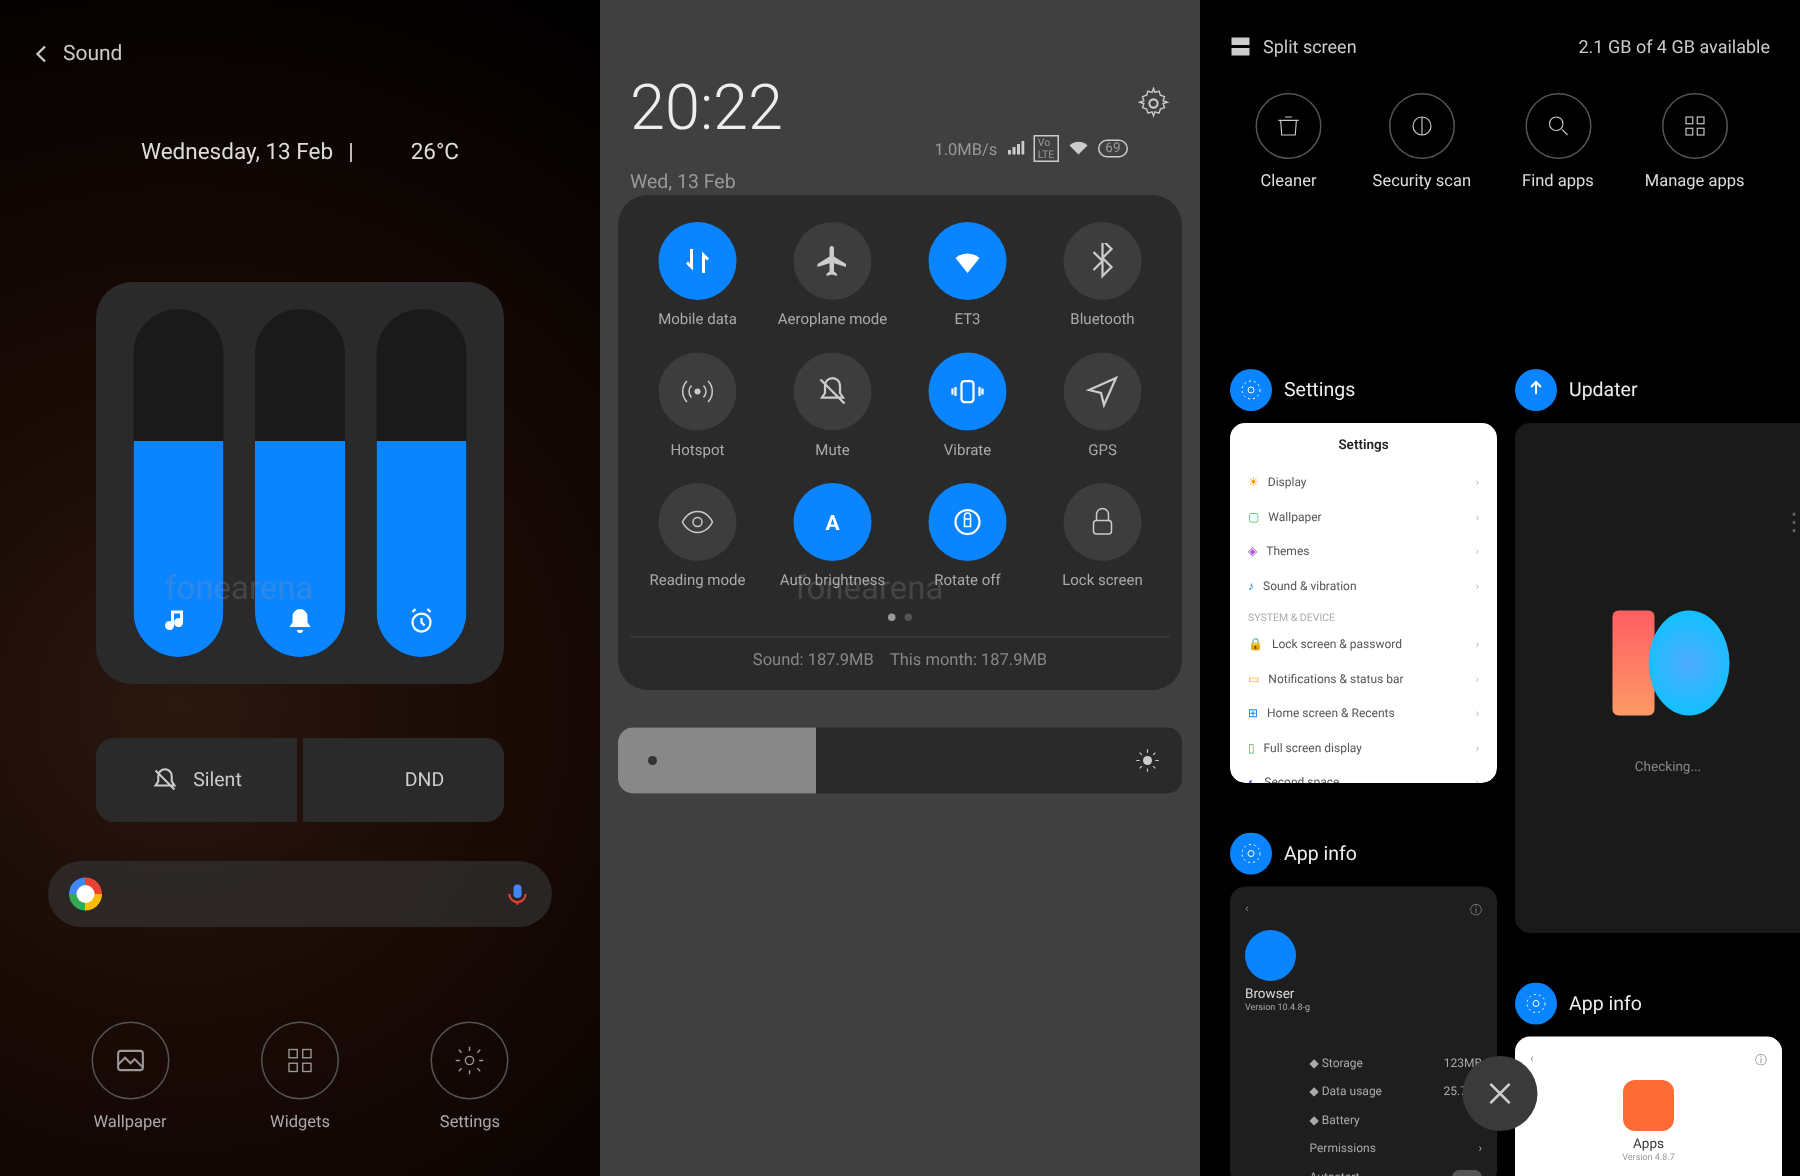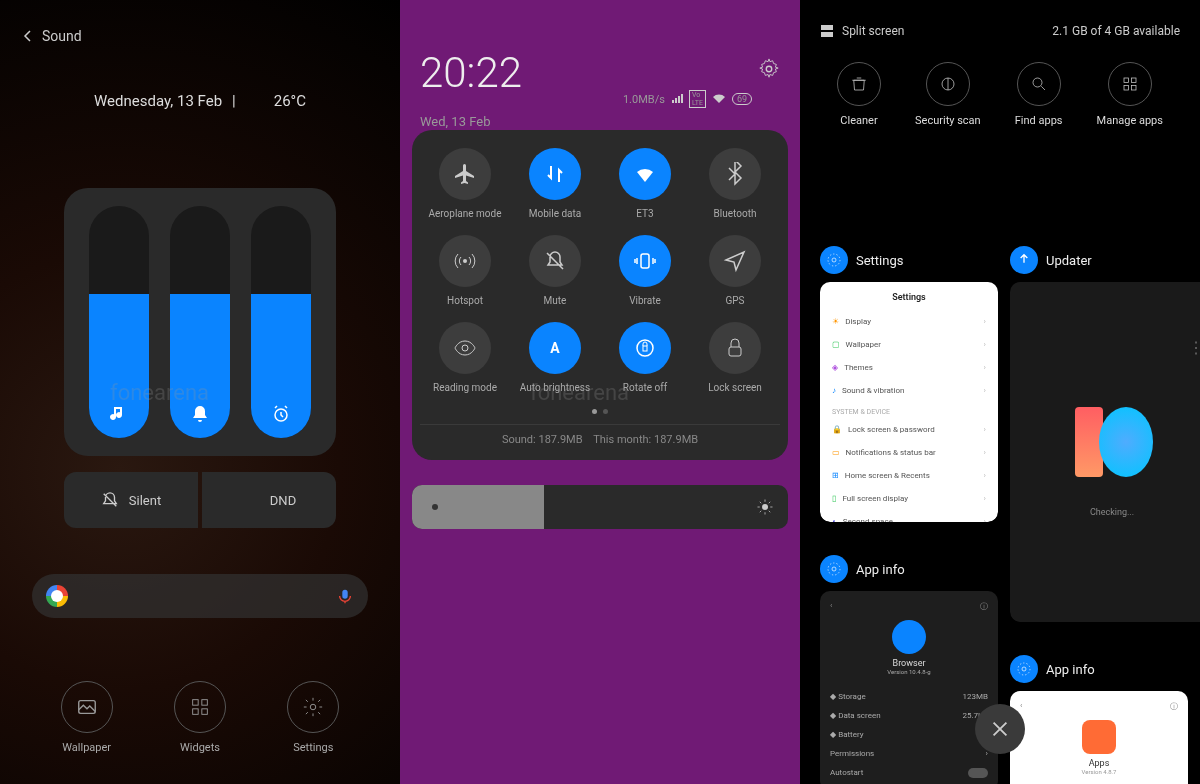--- a/index.html
+++ b/index.html
@@ -11,37 +11,37 @@
 .panel1 { left: 0; top: 0; width: 400px; height: 784px; background: radial-gradient(circle at 30% 60%, #2a1810 0%, #1a0a05 40%, #000 100%); }
 .back-btn { position: absolute; top: 28px; left: 22px; display: flex; align-items: center; gap: 8px; color: #ccc; font-size: 14px; }
 .date-weather { position: absolute; top: 92px; left: 50%; transform: translateX(-50%); display: flex; align-items: center; gap: 10px; color: #ddd; font-size: 15px; white-space: nowrap; }
 .moon-icon { width: 18px; height: 18px; }
 
 .volume-panel { position: absolute; top: 188px; left: 64px; width: 272px; height: 268px; background: #2a2a2a; border-radius: 24px; display: flex; justify-content: space-around; padding: 18px 14px; }
 .vol-slider { width: 60px; height: 232px; background: #1a1a1a; border-radius: 30px; position: relative; overflow: hidden; }
 .vol-fill { position: absolute; bottom: 0; left: 0; right: 0; background: #0a84ff; }
 .vol-icon { position: absolute; bottom: 12px; left: 50%; transform: translateX(-50%); width: 24px; height: 24px; display: flex; align-items: center; justify-content: center; }
 
-.mode-buttons { position: absolute; top: 472px; left: 64px; width: 272px; height: 56px; display: flex; gap: 4px; }
+.mode-buttons { position: absolute; top: 492px; left: 64px; width: 272px; height: 56px; display: flex; gap: 4px; }
 .mode-btn { flex: 1; background: #2a2a2a; display: flex; align-items: center; justify-content: center; gap: 10px; color: #ccc; font-size: 13px; }
 .mode-btn:first-child { border-radius: 12px 0 0 12px; }
 .mode-btn:last-child { border-radius: 0 12px 12px 0; }
 
 .search-bar { position: absolute; top: 574px; left: 32px; right: 32px; height: 44px; background: rgba(50,50,50,0.7); border-radius: 22px; display: flex; align-items: center; padding: 0 14px; }
 .g-logo { width: 22px; height: 22px; background: conic-gradient(#ea4335 0 90deg, #fbbc05 90deg 180deg, #34a853 180deg 270deg, #4285f4 270deg); border-radius: 50%; position: relative; }
 .g-logo::after { content: ''; position: absolute; inset: 5px; background: #fff; border-radius: 50%; }
 .mic-icon { margin-left: auto; }
 
 .bottom-actions { position: absolute; bottom: 30px; left: 0; right: 0; display: flex; justify-content: space-around; padding: 0 30px; }
 .ba-item { display: flex; flex-direction: column; align-items: center; gap: 8px; }
 .ba-circle { width: 52px; height: 52px; border: 1.5px solid #555; border-radius: 50%; display: flex; align-items: center; justify-content: center; }
 .ba-label { font-size: 11px; color: #aaa; }
 
 
-.panel2 { left: 400px; top: 0; width: 400px; height: 784px; background: #701a75; }
+.panel2 { left: 400px; top: 0; width: 400px; height: 784px; background: #404040; }
 .time-row { position: absolute; top: 48px; left: 20px; right: 20px; display: flex; align-items: flex-start; justify-content: space-between; }
 .time-big { font-size: 42px; font-weight: 300; color: #eee; }
 .date-small { font-size: 13px; color: #999; margin-top: 17px; }
 .gear-top { margin-top: 10px; }
 .status-row { position: absolute; top: 90px; right: 48px; font-size: 11px; color: #999; display: flex; align-items: center; gap: 6px; }
 
 .qs-grid { position: absolute; top: 130px; left: 12px; right: 12px; background: #2a2a2a; border-radius: 20px; padding: 18px 8px 10px; }
 .qs-row { display: flex; justify-content: space-around; margin-bottom: 16px; }
 .qs-item { width: 86px; display: flex; flex-direction: column; align-items: center; gap: 8px; }
 .qs-circle { width: 52px; height: 52px; border-radius: 50%; display: flex; align-items: center; justify-content: center; background: #3d3d3d; }
@@ -81,23 +81,23 @@
 .updater-card { top: 246px; left: 210px; width: 204px; }
 .updater-preview { background: #1a1a1a; border-radius: 10px; height: 340px; display: flex; flex-direction: column; align-items: center; justify-content: center; }
 .miui-logo { width: 90px; height: 90px; position: relative; margin-bottom: 20px; }
 .miui-1 { position: absolute; left: 8px; top: 10px; width: 28px; height: 70px; background: linear-gradient(#ff5e62, #ff9966); border-radius: 4px; }
 .miui-0 { position: absolute; right: 4px; top: 10px; width: 54px; height: 70px; background: radial-gradient(circle, #4facfe, #00c6ff); border-radius: 50%; }
 .checking { font-size: 9px; color: #888; }
 
 .appinfo-card1 { top: 555px; left: 20px; width: 178px; }
 .ai-preview { background: #1e1e1e; border-radius: 10px; height: 200px; padding: 10px; font-size: 8px; color: #aaa; }
 .ai-top { display: flex; justify-content: space-between; color: #888; margin-bottom: 8px; }
-.ai-app { display: flex; flex-direction: column; align-items: center; margin-bottom: 12px; }
+.ai-app { display: flex; flex-direction: column; align-items: flex-start; margin-bottom: 24px; }
 .ai-app-icon { width: 34px; height: 34px; background: #0a84ff; border-radius: 50%; margin-bottom: 4px; }
-.ai-row { display: flex; justify-content: space-between; padding: 5px 0; }
+.ai-row { display: flex; justify-content: space-between; padding: 5px 0; margin-left: 43px; }
 
 .appinfo-card2 { top: 655px; left: 210px; width: 178px; }
 .ai-preview2 { background: #fff; border-radius: 10px; height: 110px; padding: 10px; font-size: 8px; color: #333; }
 .ai-app-icon2 { width: 34px; height: 34px; background: #ff6b35; border-radius: 8px; margin: 8px auto 4px; }
 
 .close-btn { position: absolute; bottom: 30px; left: 175px; width: 50px; height: 50px; background: #3a3a3a; border-radius: 50%; display: flex; align-items: center; justify-content: center; z-index: 10; }
 
 .watermark { position: absolute; color: rgba(150,150,150,0.25); font-size: 22px; pointer-events: none; }
 
 svg { display: block; }
@@ -227,34 +227,34 @@
     <span style="font-size:7px;border:1px solid #ccc;padding:0 2px">Vo<br>LTE</span>
     <svg width="14" height="10">
         <path d="M7 9L1 3a8.5 8.5 0 0112 0z" fill="#ccc"></path>
       </svg>
     <span style="border:1px solid #ccc;border-radius:8px;padding:0 4px;font-size:9px">69</span>
   </div>
 
   <div class="qs-grid">
     <div class="qs-row">
       <div class="qs-item">
+          <div class="qs-circle active">
+            <svg width="24" height="24" viewBox="0 0 24 24">
+              <path d="M8 4v12l-3-3M16 20V8l3 3" stroke="#fff" stroke-width="2" fill="none"></path>
+            </svg>
+          </div>
+          <span class="qs-label">Mobile data</span>
+        </div>
+      <div class="qs-item">
           <div class="qs-circle">
             <svg width="24" height="24" viewBox="0 0 24 24">
               <path d="M21 16v-2l-8-5V3.5a1.5 1.5 0 00-3 0V9l-8 5v2l8-2.5V19l-2 1.5V22l3.5-1 3.5 1v-1.5L13 19v-5.5z" fill="#ccc"></path>
             </svg>
           </div>
           <span class="qs-label">Aeroplane mode</span>
-        </div>
-      <div class="qs-item">
-          <div class="qs-circle active">
-            <svg width="24" height="24" viewBox="0 0 24 24">
-              <path d="M8 4v12l-3-3M16 20V8l3 3" stroke="#fff" stroke-width="2" fill="none"></path>
-            </svg>
-          </div>
-          <span class="qs-label">Mobile data</span>
         </div>
       <div class="qs-item">
           <div class="qs-circle active">
             <svg width="24" height="24" viewBox="0 0 24 24">
               <path d="M12 20l8-10a12 12 0 00-16 0z" fill="#fff"></path>
             </svg>
           </div>
           <span class="qs-label">ET3</span>
         </div>
       <div class="qs-item">
@@ -514,21 +514,21 @@
       <div class="ai-app">
           <div class="ai-app-icon"></div>
           <div style="color:#ddd;font-size:9px">Browser</div>
           <div style="font-size:6px">Version 10.4.8-g</div>
         </div>
       <div class="ai-row">
           <span>◆ <span>Storage</span></span>
           <span>123MB</span>
         </div>
       <div class="ai-row">
-          <span>◆ <span>Data screen</span></span>
+          <span>◆ <span>Data usage</span></span>
           <span>25.7KB</span>
         </div>
       <div class="ai-row">
           <span>◆ <span>Battery</span></span>
           <span>›</span>
         </div>
       <div class="ai-row">
           <span>Permissions</span>
           <span>›</span>
         </div>

